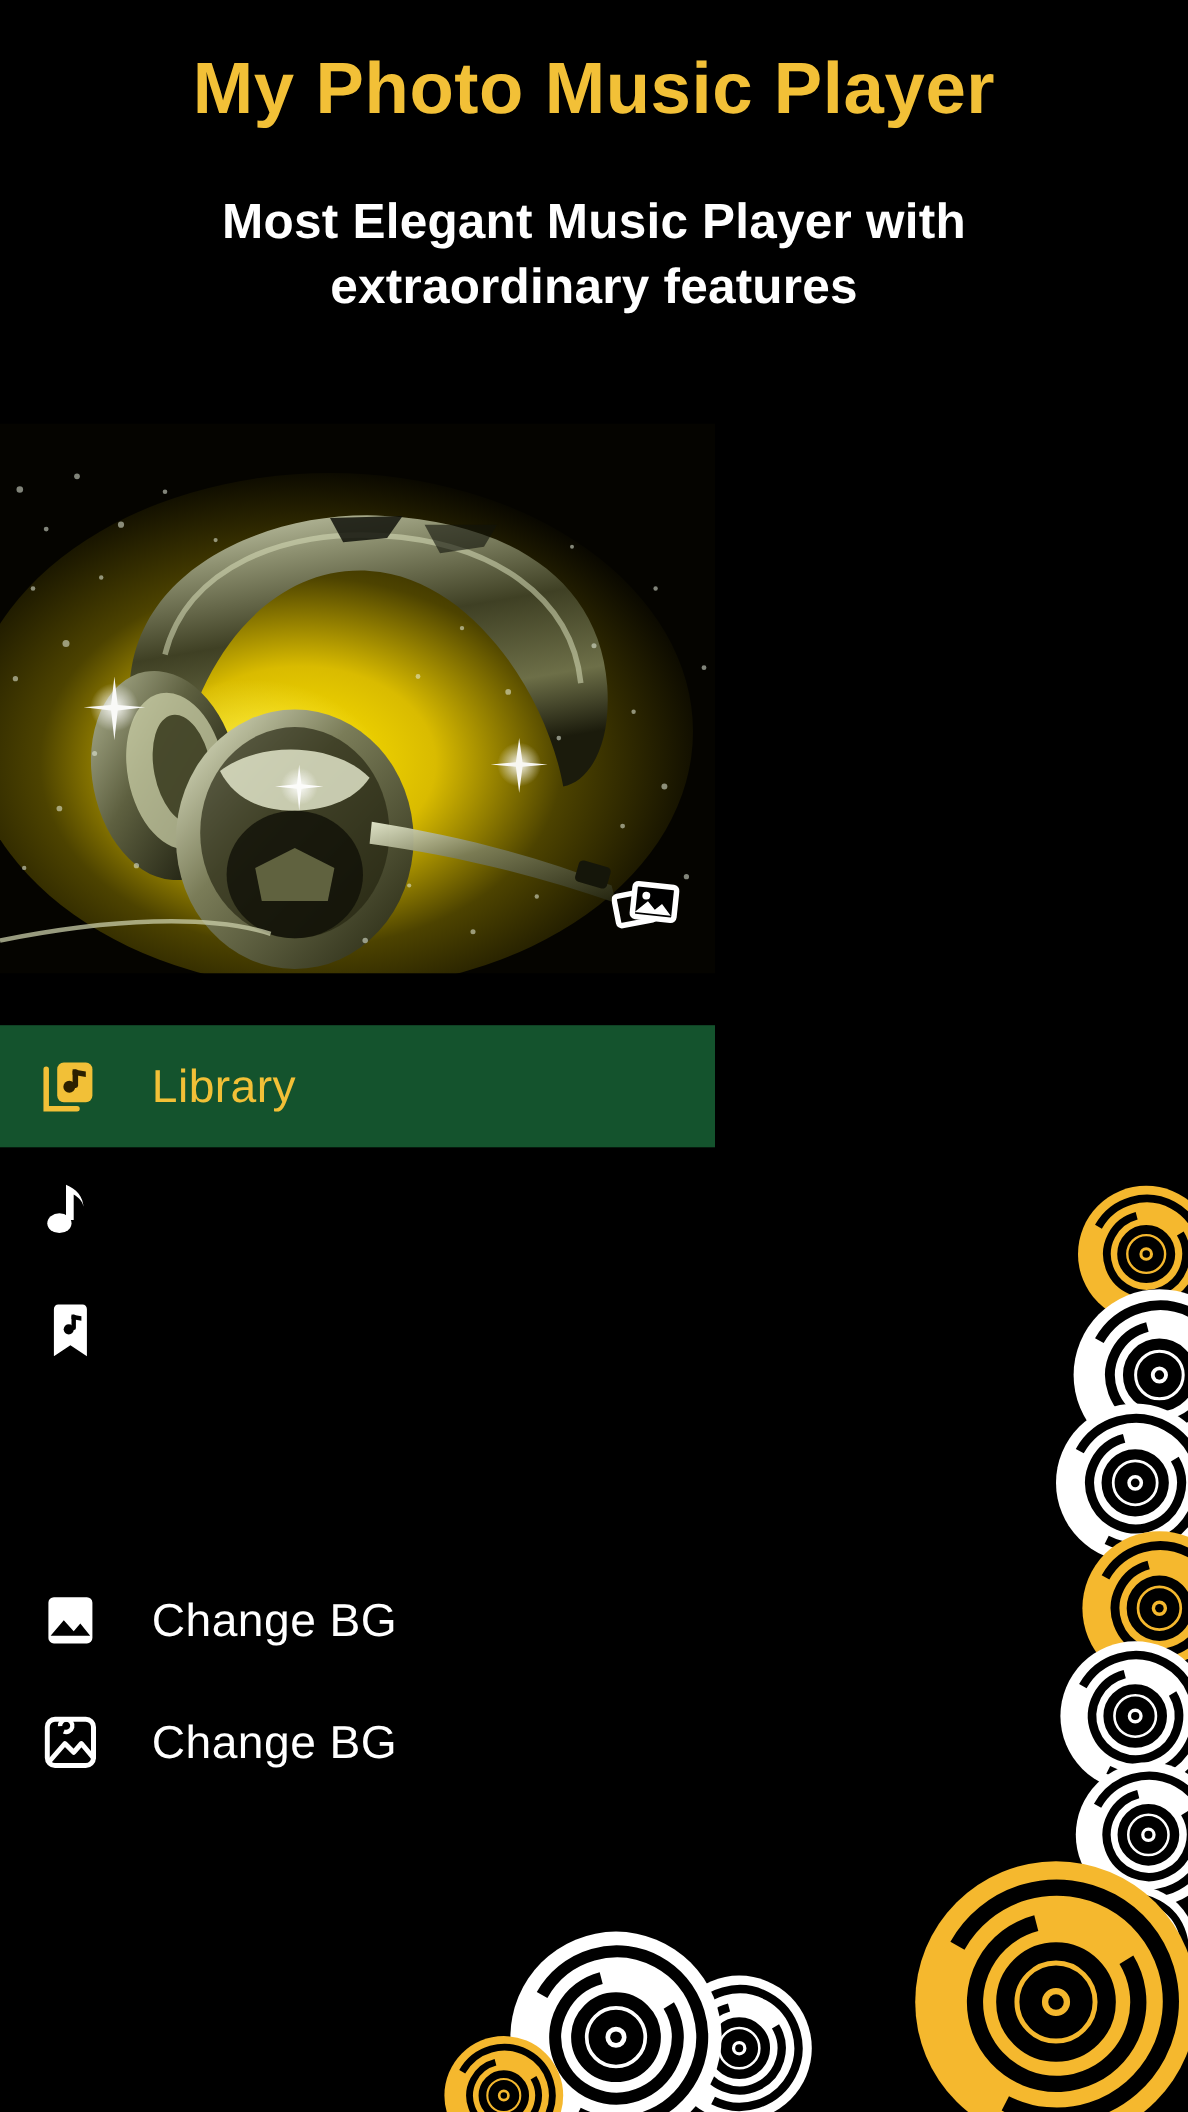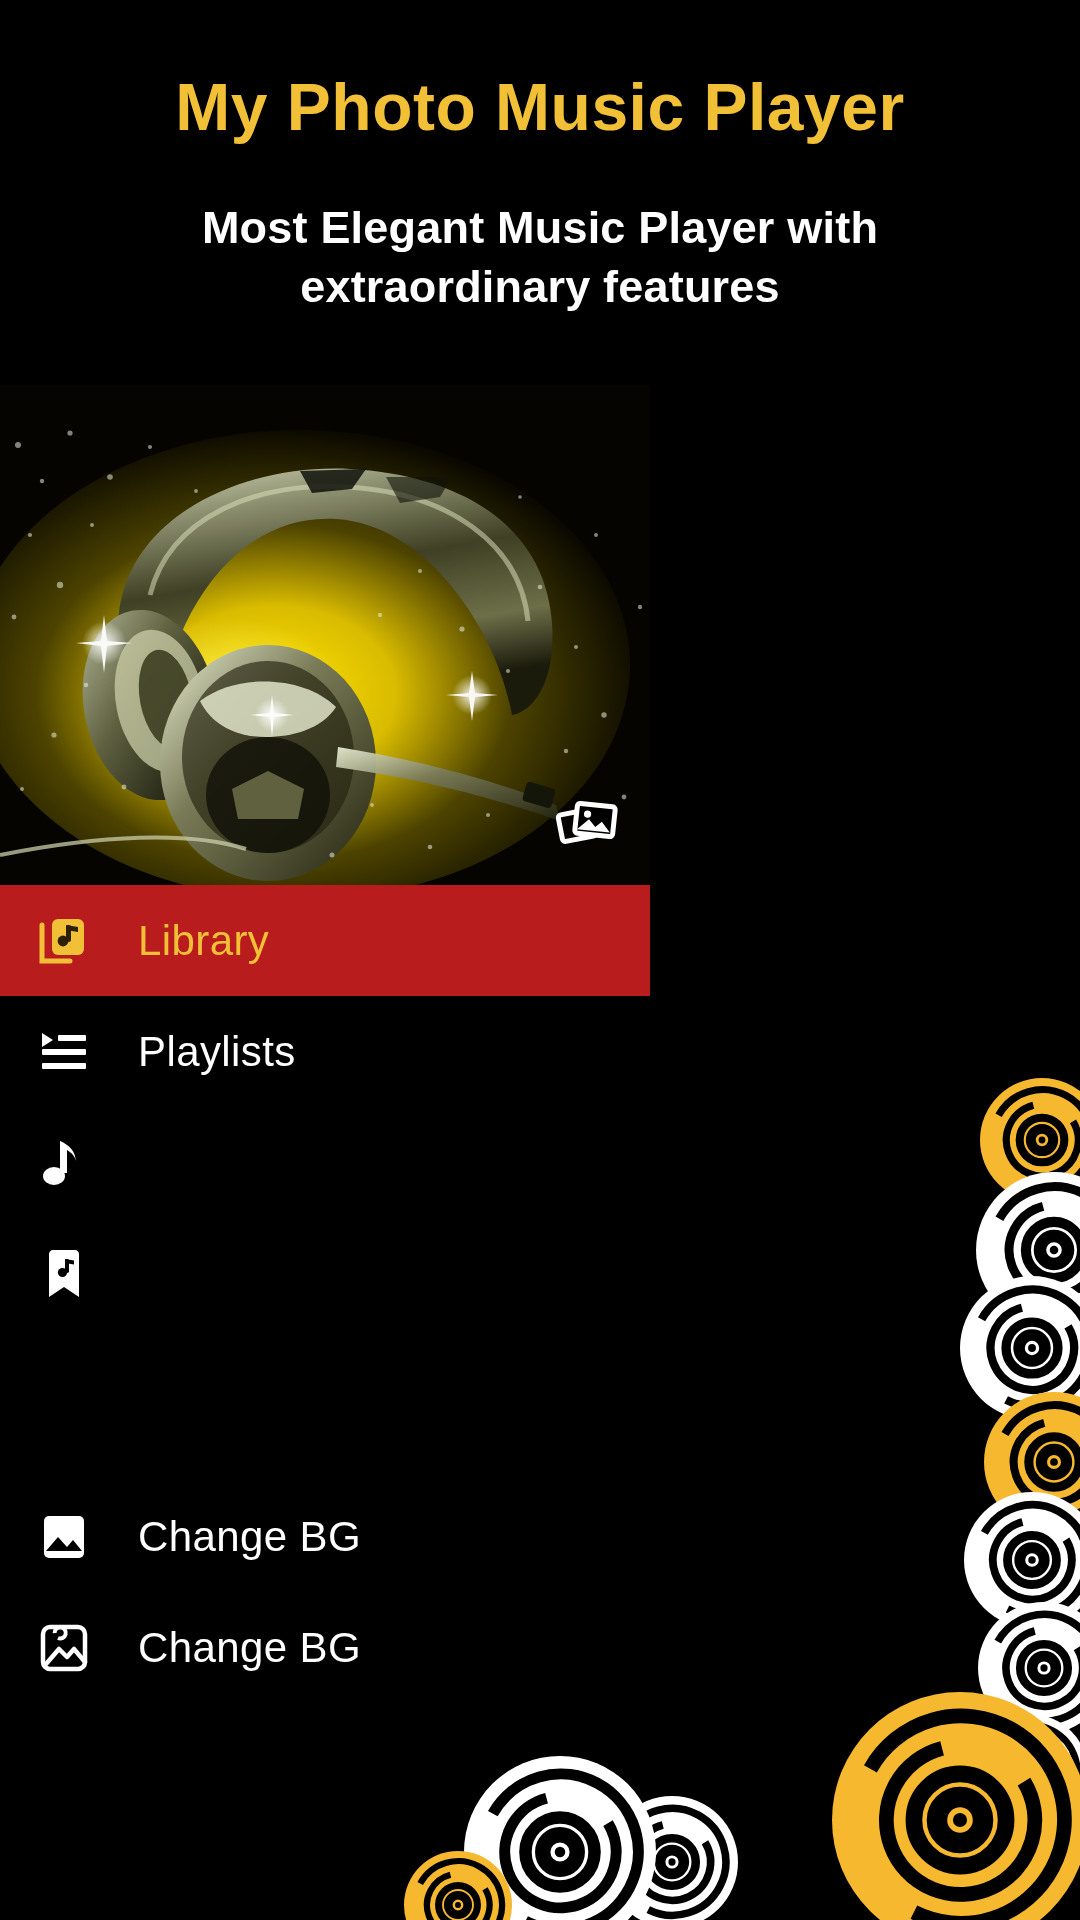--- a/index.html
+++ b/index.html
@@ -26,21 +26,21 @@
   }
 
   
   #promo {
     position:absolute;
     left:0; top:0; width:1080px;
     z-index:2;
     text-align:center;
   }
   #app-title {
-    margin-top:71px;
+    margin-top:44px;
     font-size:66px;
     font-weight:700;
     letter-spacing:0.5px;
     color:#F2C037;
     line-height:1.1;
   }
   #app-tagline {
     margin-top:54px;
     font-size:45px;
     font-weight:700;
@@ -77,21 +77,21 @@
   
   #drawer-menu { width:650px; padding-top:0; }
   .menu-item {
     display:flex;
     align-items:center;
     height:111px;
     width:650px;
     padding-left:28px;
     cursor:pointer;
   }
-  .menu-item.active { background:#b91c1c; }
+  .menu-item.active { background:#14532d;margin-top:47px; }
   .menu-icon {
     width:72px;
     min-width:72px;
     height:62px;
     display:flex;
     align-items:center;
     justify-content:center;
   }
   .menu-label {
     margin-left:38px;
@@ -309,33 +309,20 @@
             <g fill="#2c2000">
               <rect x="30" y="12" width="5" height="17" rx="2.2"></rect>
               <circle cx="27" cy="28" r="5.4"></circle>
               <path d="M30 12 L 42 14 L 42 19 L 30 17 Z"></path>
             </g>
           </svg>
         </span>
         <span class="menu-label">Library</span>
       </div>
 
-      <div class="menu-item">
-        <span class="menu-icon">
-          <svg viewBox="0 0 56 56" width="56" height="56">
-            <path d="M6 9 L 6 23 L 17 16 Z" fill="#ffffff"></path>
-            <g fill="#ffffff">
-              <rect x="22" y="11" width="28" height="6" rx="1"></rect>
-              <rect x="6" y="25" width="44" height="6" rx="1"></rect>
-              <rect x="6" y="39" width="44" height="6" rx="1"></rect>
-            </g>
-          </svg>
-        </span>
-        <span class="menu-label">Playlists</span>
-      </div>
 
 
       <div class="menu-item">
         <span class="menu-icon">
           <svg viewBox="0 0 56 56" width="56" height="56">
             <path d="M24 6 L 24 38 L 31 38 L 31 15 C 36 18, 40 22, 40 28 C 40 16, 33 10, 24 6 Z" fill="#ffffff"></path>
             <ellipse cx="18" cy="41" rx="11" ry="9" fill="#ffffff"></ellipse>
           </svg>
         </span>
       </div>

